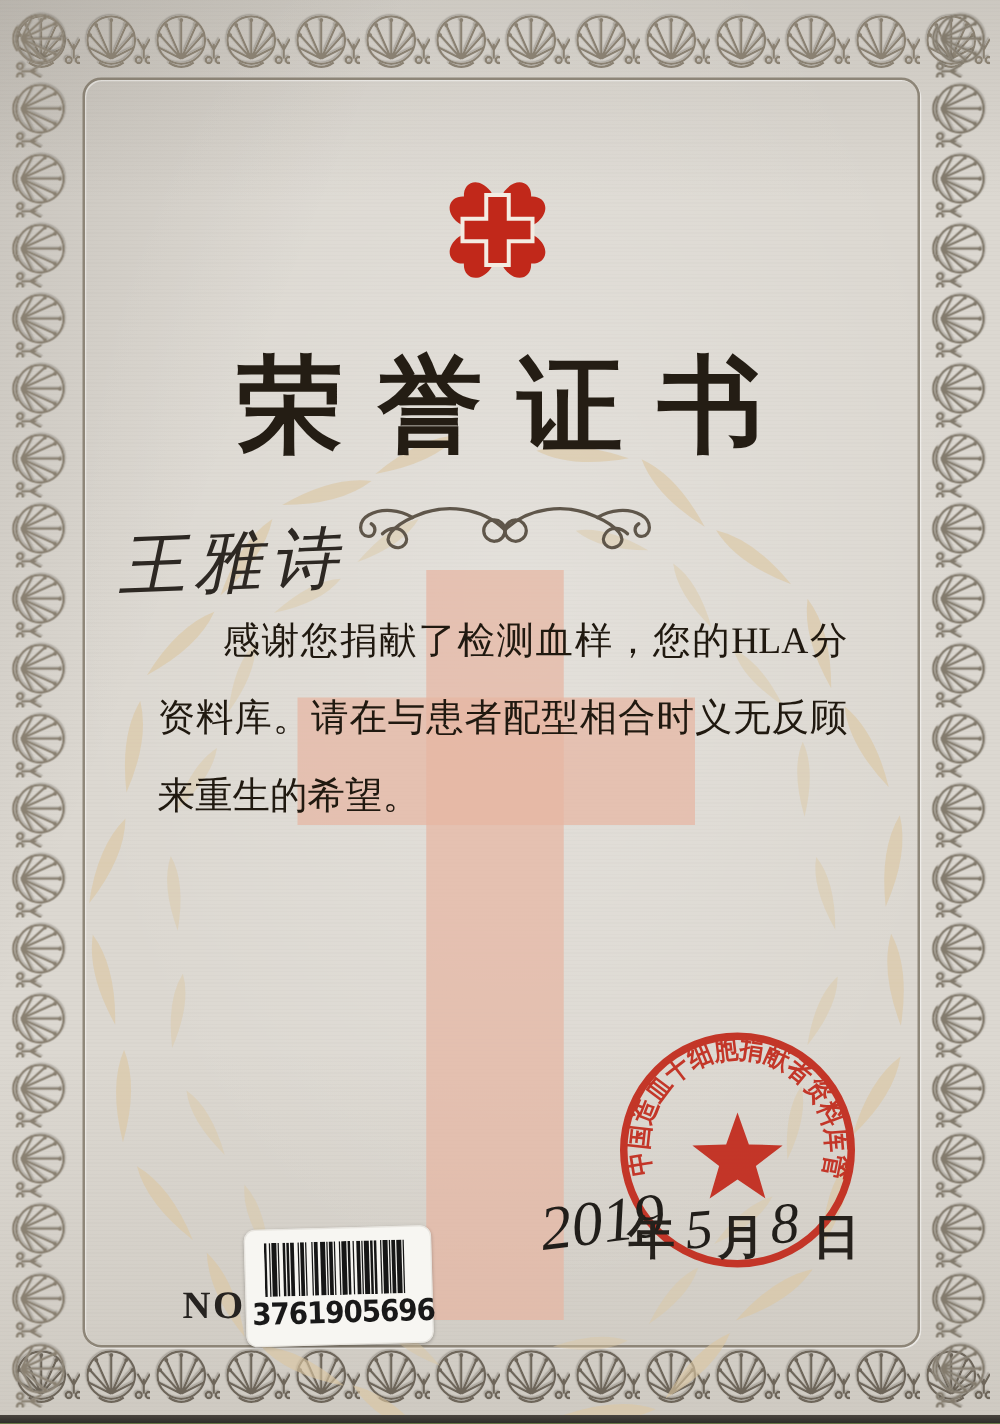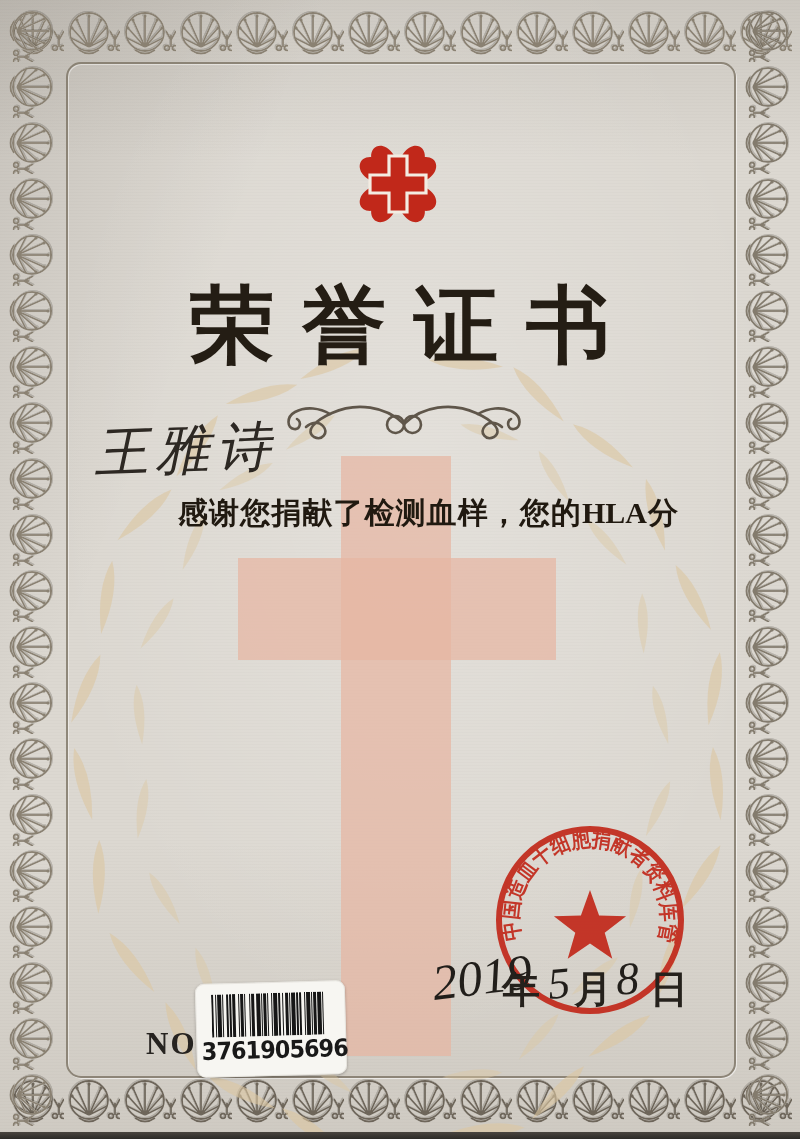--- a/index.html
+++ b/index.html
@@ -25,21 +25,21 @@
   .wm-cross{position:absolute;background:#e6b5a2;opacity:.72;}
   .wm-cross.v{left:341px;top:456px;width:110px;height:600px;}
   .wm-cross.h{left:238px;top:558px;width:318px;height:102px;}
   .wreath{position:absolute;left:0;top:0;}
   .logo{position:absolute;left:336px;top:122px;}
   .title{position:absolute;left:0;top:282px;width:800px;text-align:center;font-size:84px;font-weight:800;
     color:#241d14;letter-spacing:28px;padding-left:28px;box-sizing:border-box;line-height:1.05;}
   .flourish{position:absolute;left:282px;top:398px;}
   .name{position:absolute;left:94px;top:414px;font-size:54px;font-style:italic;color:#2d2823;
     letter-spacing:7px;transform:rotate(-2.2deg);font-weight:500;}
-  .body-text{position:absolute;left:126px;top:482px;width:552px;color:#201910;font-weight:700;font-size:30px;}
+  .body-text{position:absolute;left:126px;top:482px;width:552px;color:#201910;font-weight:400;font-size:30px;}
   .body-line{height:62px;line-height:62px;text-align:justify;text-align-last:justify;white-space:nowrap;}
   .body-line.first{text-indent:52px;}
   .body-line.last{text-align-last:left;}
   .stamp{position:absolute;left:492px;top:816px;opacity:.93;}
   .date-part{position:absolute;color:#25211c;}
   .d-print{font-size:38px;font-weight:700;}
   .d-hand{font-style:italic;font-weight:500;color:#211e1a;}
   .serial-label{position:absolute;left:146px;top:1026px;font-size:31px;letter-spacing:2px;color:#262320;font-weight:600;}
   .sticker{position:absolute;left:196px;top:982px;width:150px;height:94px;background:#f7f6f2;border-radius:9px;
     transform:rotate(-1.6deg);box-shadow:0 1px 3px rgba(0,0,0,.28), inset 0 0 0 1px rgba(220,217,210,.6);}
@@ -366,20 +366,22 @@
       <path d="M48 16 C38 10 24 8 13 14 C4 19 5 30 12 31 C18 32 20 24 15 21"></path>
       <path d="M122 26 a8.5 8.5 0 1 0 -17 1 a8.5 8.5 0 0 0 17 -1"></path>
       <path d="M122 26 a8.5 8.5 0 1 1 17 1 a8.5 8.5 0 0 1 -17 -1"></path>
     </g>
   </svg>
 
   <div class="name">王雅诗</div>
 
   <div class="body-text">
     <div class="body-line first">感谢您捐献了检测血样，您的HLA分</div>
+    <div class="body-line">资料库。请在与患者配型相合时义无反顾</div>
+    <div class="body-line last">来重生的希望。</div>
   </div>
 
   <svg class="stamp" width="196" height="208" viewBox="0 0 196 208">
     <defs>
       <path id="stampArc" d="M29.1 123 A72 72 0 1 1 166.9 123" fill="none"></path>
     </defs>
     <circle cx="98" cy="104" r="91" fill="none" stroke="#c22a1c" stroke-width="6"></circle>
     <polygon points="100,62 109.1,87.5 136.1,88.3 114.7,104.8 122.3,130.7 100,115.5 77.7,130.7 85.3,104.8 63.9,88.3 90.9,87.5" fill="#c22a1c" transform="translate(-2,12)"></polygon>
     <text font-size="23" font-weight="700" fill="#c22a1c" font-family="'Liberation Serif','DejaVu Serif',serif">
       <textPath href="#stampArc" textLength="328" lengthAdjust="spacingAndGlyphs">中国造血干细胞捐献者资料库管理中心</textPath>

